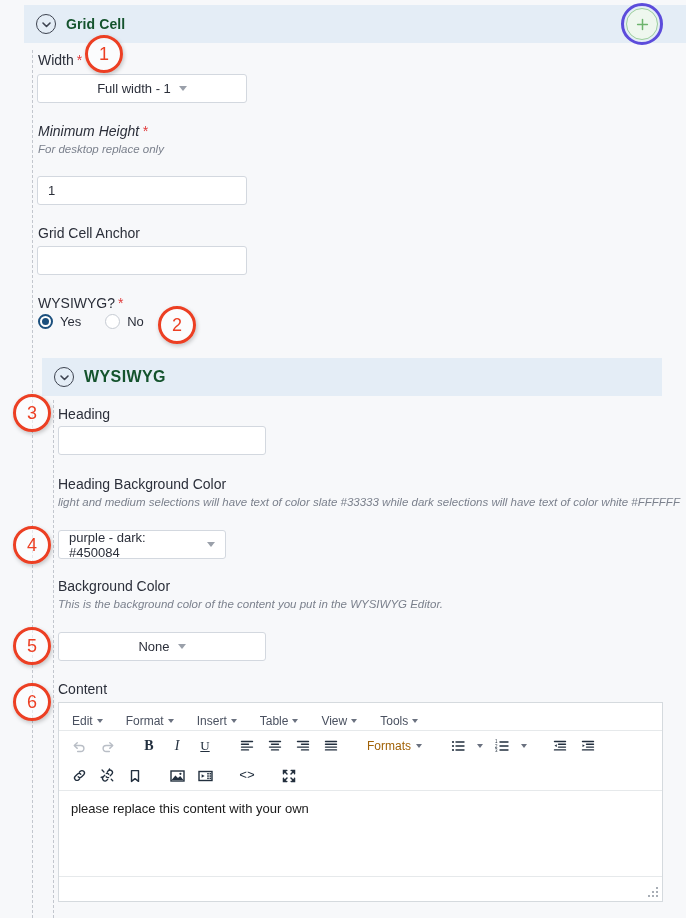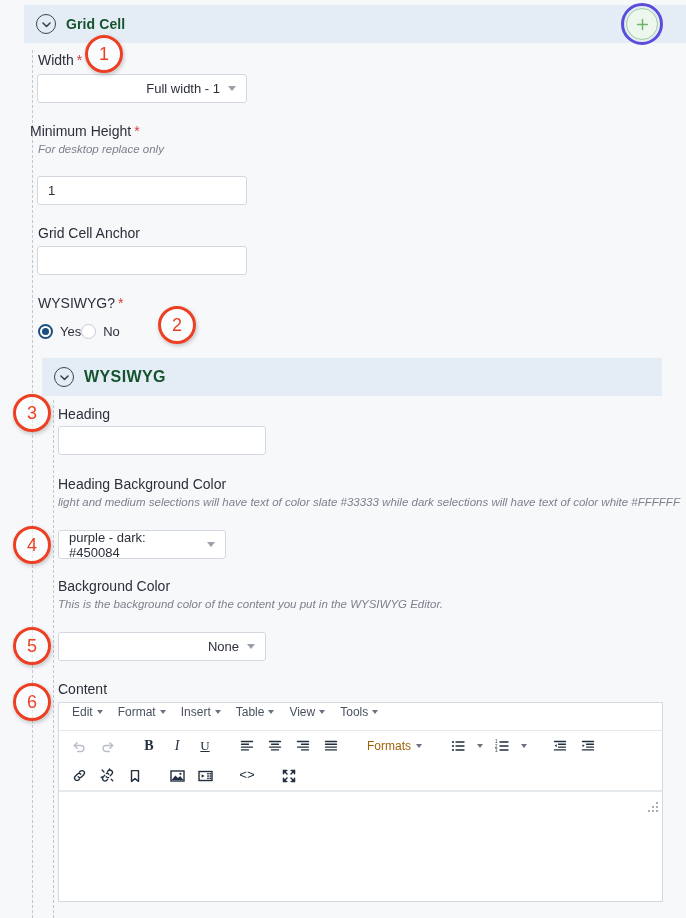--- a/index.html
+++ b/index.html
@@ -97,45 +97,45 @@
     border-radius: 3px;
     font-family: "Liberation Sans", sans-serif;
     font-size: 13px;
     color: #2b2f3a;
     padding: 0 10px;
     outline: none;
   }
   .select-box {
     display: flex;
     align-items: center;
-    justify-content: flex-end;
+    justify-content: center;
     cursor: pointer;
   }
   .select-caret {
     width: 0; height: 0;
     border-left: 4.5px solid transparent;
     border-right: 4.5px solid transparent;
     border-top: 5px solid #9aa0aa;
     margin-left: 8px;
   }
 
   
   #width-label       { position: absolute; left: 38px;  top: 52px; }
   #width-select      { position: absolute; left: 37px;  top: 74px; width: 210px; height: 29px; }
-  #minheight-label   { position: absolute; left: 30px;  top: 123px; }
+  #minheight-label   { position: absolute; left: 38px;  top: 123px; font-style: italic; }
   #minheight-help    { position: absolute; left: 38px;  top: 143px; }
   #minheight-input   { position: absolute; left: 37px;  top: 176px; width: 210px; height: 29px; }
   #anchor-label      { position: absolute; left: 38px;  top: 225px; }
   #anchor-input      { position: absolute; left: 37px;  top: 246px; width: 210px; height: 29px; }
   #wysiwyg-q-label   { position: absolute; left: 38px;  top: 295px; }
 
   
   #radio-group {
-    position: absolute; left: 38px; top: 324px;
-    display: flex; align-items: flex-end; 
+    position: absolute; left: 38px; top: 314px;
+    display: flex; align-items: flex-end; gap: 24px;
   }
   .radio-item { display: flex; align-items: center; gap: 7px; cursor: pointer; }
   .radio-dot {
     width: 15px; height: 15px; border-radius: 50%;
     border: 1.5px solid #c6cbd3; background: #fff;
     display: flex; align-items: center; justify-content: center;
     flex: 0 0 auto;
   }
   .radio-dot.checked { border: 2px solid #1b4f7d; }
   .radio-dot.checked::after {
@@ -160,22 +160,22 @@
     position: absolute;
     left: 58px; top: 702px;
     width: 605px; height: 200px;
     background: #fff;
     border: 1px solid #d5dade;
     display: flex;
     flex-direction: column;
   }
   #editor-menubar {
     display: flex;
-    align-items: flex-start;
-    gap: 1px;
+    align-items: flex-end;
+    gap: 9px;
     height: 28px;
     padding: 0 6px;
     border-bottom: 1px solid #e6e9eb;
     flex: 0 0 auto;
   }
   .menu-item {
     display: flex; align-items: center; gap: 4px;
     font-size: 12px; color: #4a5160;
     padding: 2px 7px;
     cursor: pointer;
@@ -528,20 +528,23 @@
     <div class="tbtn">
       <svg width="14" height="14" viewBox="0 0 14 14">
           <g stroke="currentColor" stroke-width="1.5" stroke-linecap="round">
             <path d="M1.5 4.8V1.5h3.3M9.2 1.5h3.3v3.3M12.5 9.2v3.3H9.2M4.8 12.5H1.5V9.2"></path>
             <path d="M1.8 1.8 5 5M12.2 1.8 9 5M12.2 12.2 9 9M1.8 12.2 5 9"></path>
           </g>
         </svg>
     </div>
   </div>
 
+  <div id="editor-body">
+    <div>please replace this content with your own</div>
+  </div>
 
   <div id="editor-statusbar">
     <svg id="resize-grip" viewBox="0 0 11 11">
       <g fill="#a8aeb6">
         <rect x="8" y="0" width="2" height="2"></rect>
         <rect x="8" y="4" width="2" height="2"></rect>
           <rect x="4" y="4" width="2" height="2"></rect>
         <rect x="8" y="8" width="2" height="2"></rect>
           <rect x="4" y="8" width="2" height="2"></rect>
           <rect x="0" y="8" width="2" height="2"></rect>

